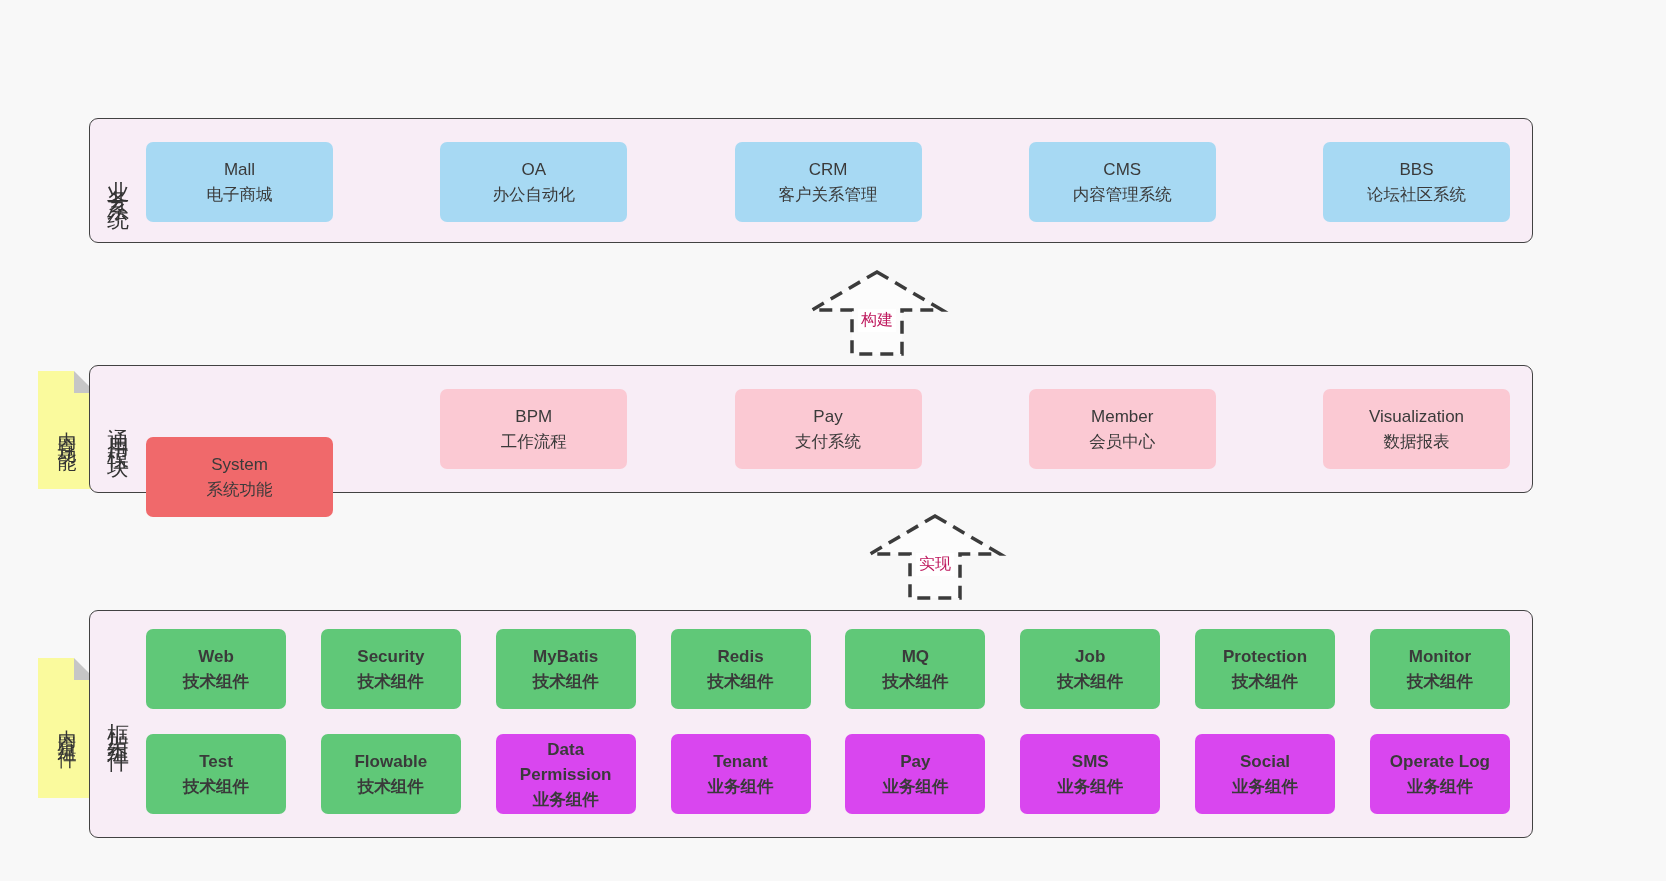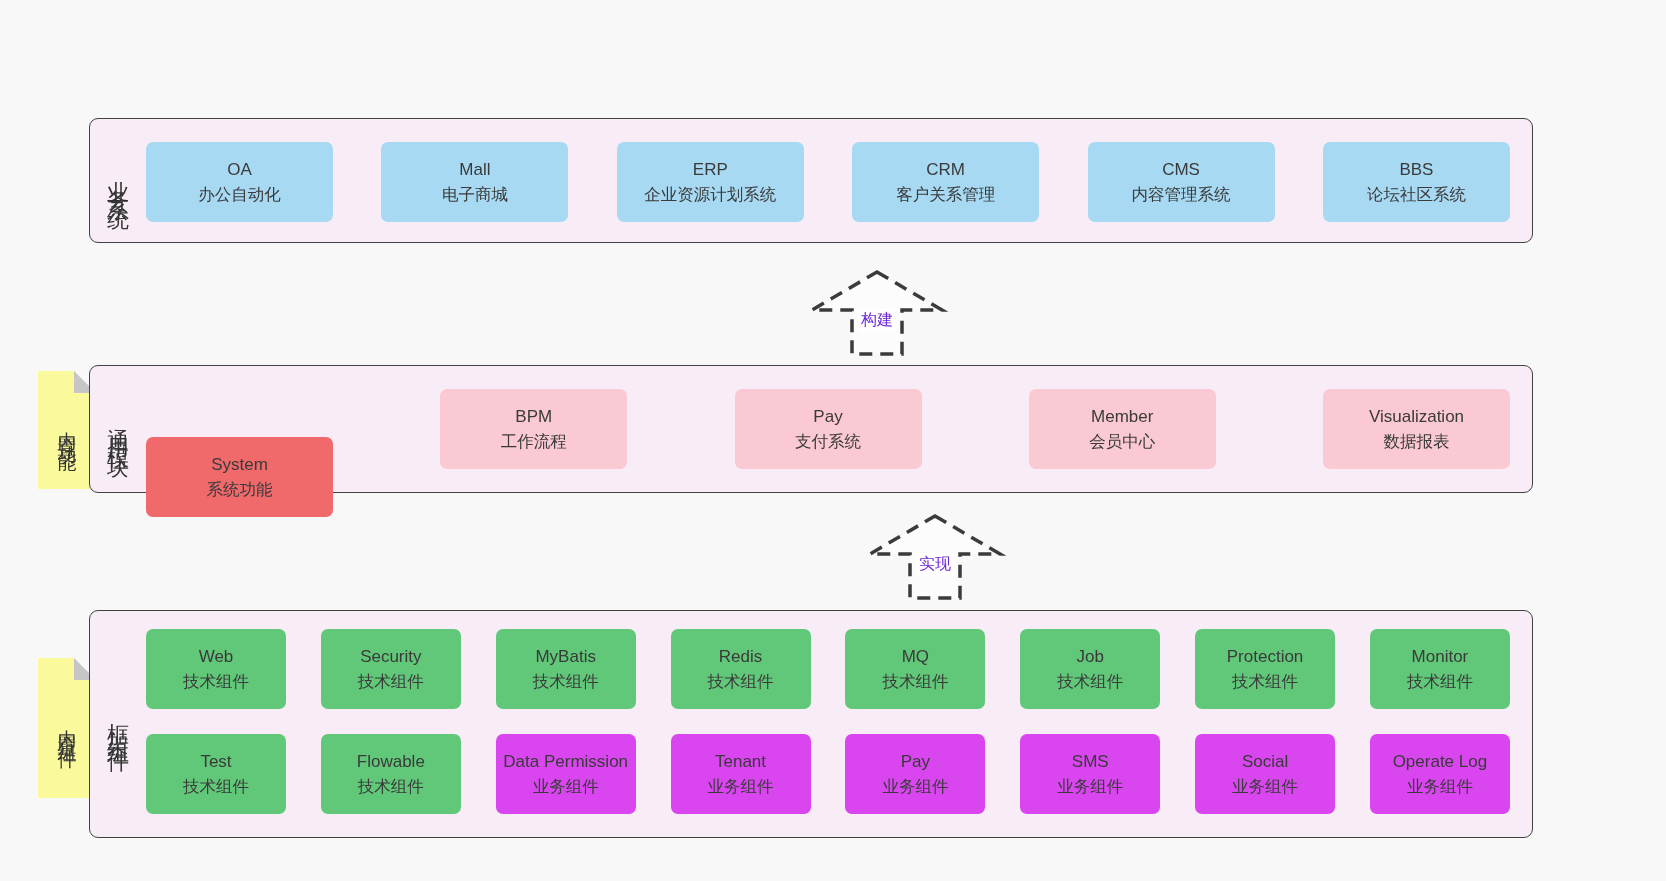--- a/index.html
+++ b/index.html
@@ -26,21 +26,21 @@
     display:flex;justify-content:space-between;
   }
   .row-mid{top:23px;}
   .row-a{top:18px;}
   .row-b{top:123px;}
   .box{
     height:80px;border-radius:7px;box-sizing:border-box;padding:0 6px;
     display:flex;flex-direction:column;justify-content:center;align-items:center;
     text-align:center;line-height:25px;font-size:17px;color:#3a3a3a;
   }
-  .w187{width:187px;} .w140{width:140px;}
+  .w187{width:187px;} .w140{width:140px;font-weight:bold;}
   .blue{background:#a7d9f3;}
   .red{background:#f0696b;margin-top:48px;}
   .pink{background:#fbc9d3;text-align:right;}
   .gdark{background:#60c878;}
   .glight{background:#d946ef;}
   .box .sub{font-size:16.5px;}
   .sticky{
     position:absolute;left:38px;width:58px;background:#fafa9d;z-index:0;
     display:flex;align-items:center;justify-content:center;
   }
@@ -55,41 +55,37 @@
     border-top:22px solid #f8f8f8;border-left:22px solid #c6c6c6;
   }
   .arrow{
     position:absolute;width:150px;height:92px;z-index:1;
   }
   #arrow-build{left:802px;top:268px;}
   #arrow-implement{left:860px;top:512px;}
   .arrow svg{display:block;}
   .arrow-label{
     position:absolute;left:50%;top:41px;transform:translateX(-50%);
-    background:#ffffff;padding:1px 3px;font-size:16px;color:#6d28d9;
+    background:#ffffff;padding:1px 3px;font-size:16px;color:#be185d;
     white-space:nowrap;z-index:2;
   }
 </style>
 </head>
 <body>
 
 <section class="panel" id="panel-business">
   <div class="side-label">业务系统</div>
   <div class="box-row row-mid">
     <div class="box blue w187">
+      <div>Mall</div>
+      <div class="sub">电子商城</div>
+    </div>
+    <div class="box blue w187">
       <div>OA</div>
       <div class="sub">办公自动化</div>
-    </div>
-    <div class="box blue w187">
-      <div>Mall</div>
-      <div class="sub">电子商城</div>
-    </div>
-    <div class="box blue w187">
-      <div>ERP</div>
-      <div class="sub">企业资源计划系统</div>
     </div>
     <div class="box blue w187">
       <div>CRM</div>
       <div class="sub">客户关系管理</div>
     </div>
     <div class="box blue w187">
       <div>CMS</div>
       <div class="sub">内容管理系统</div>
     </div>
     <div class="box blue w187">

